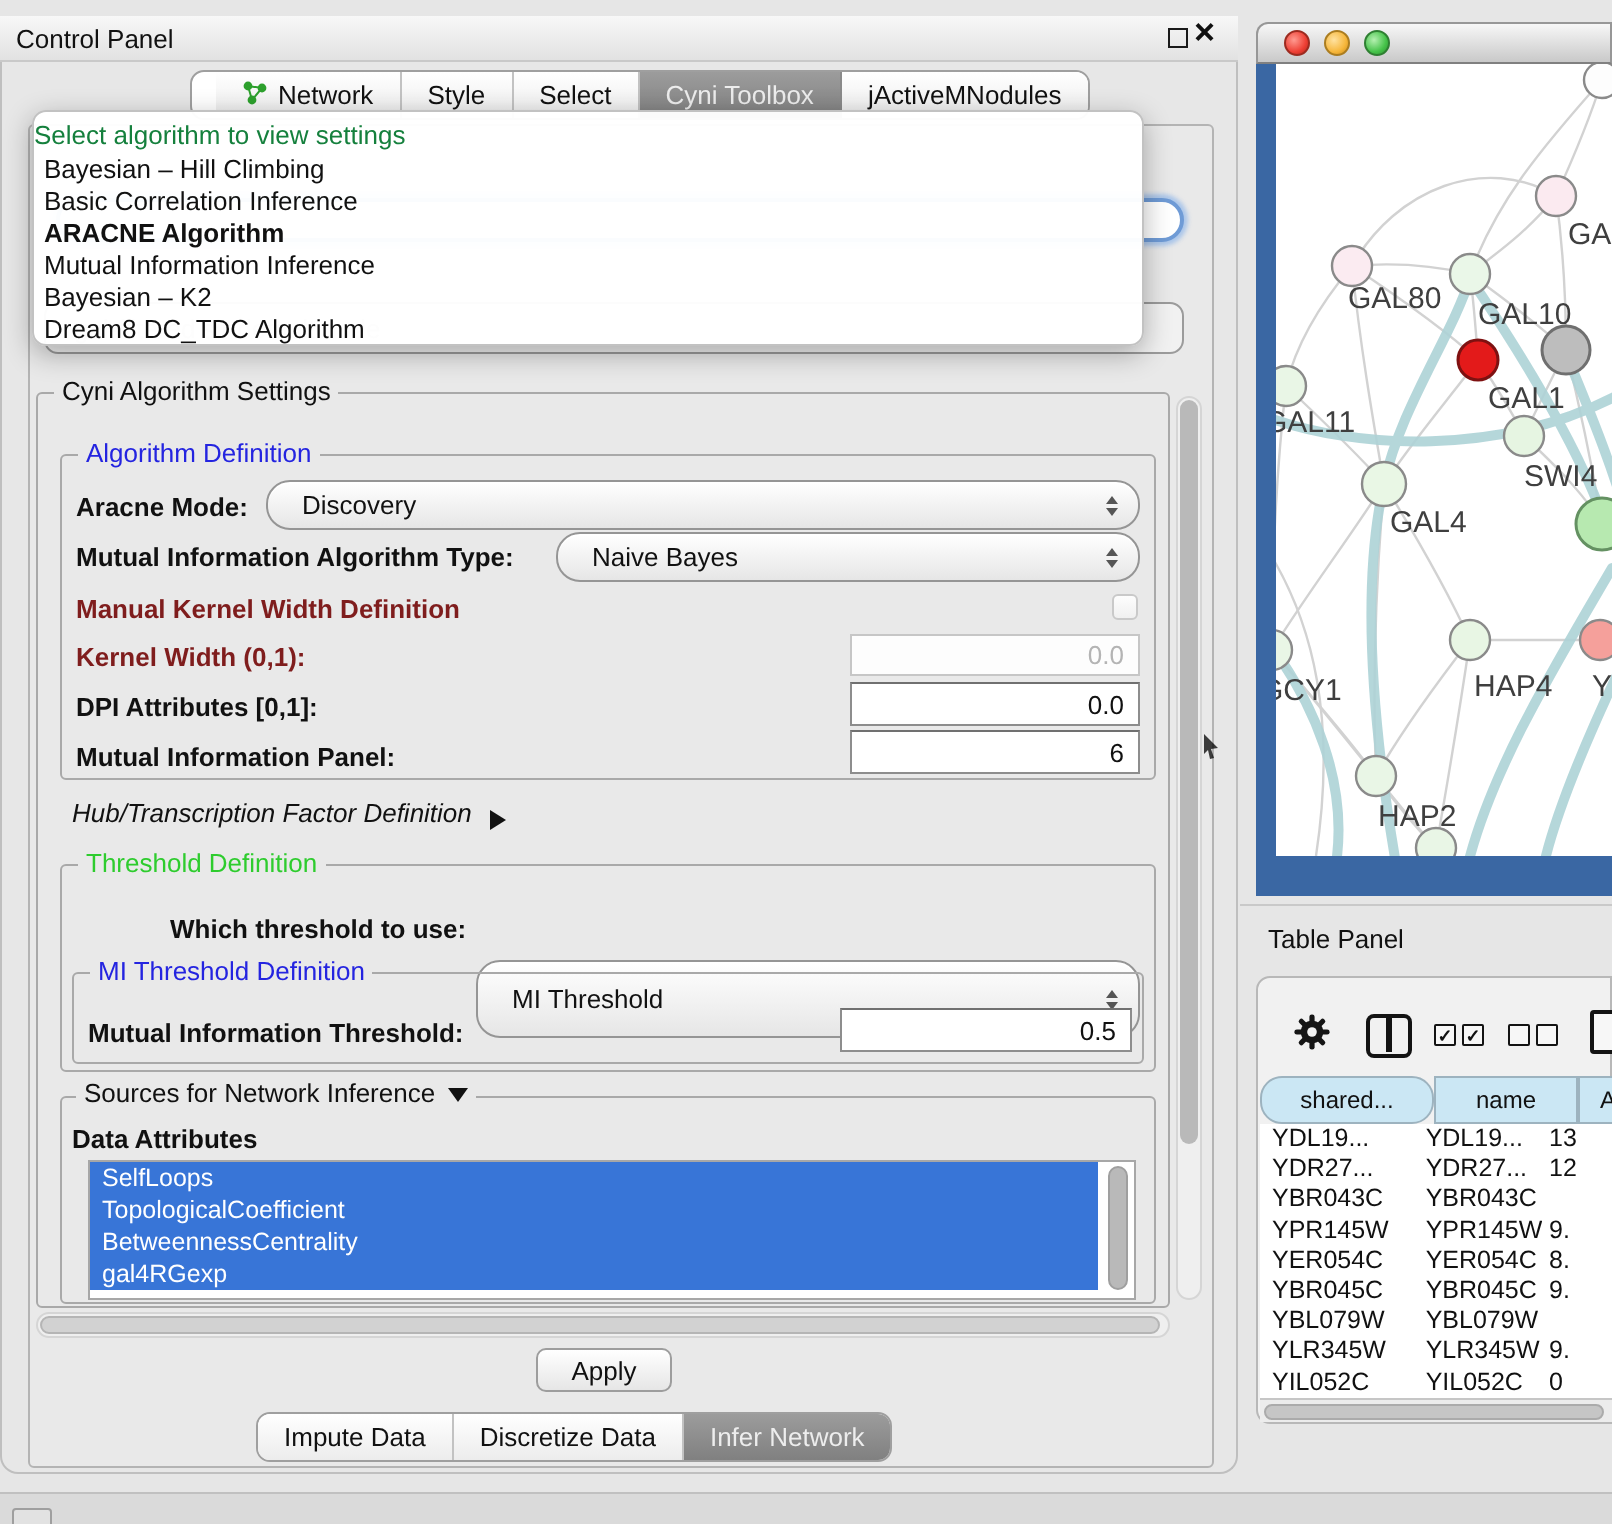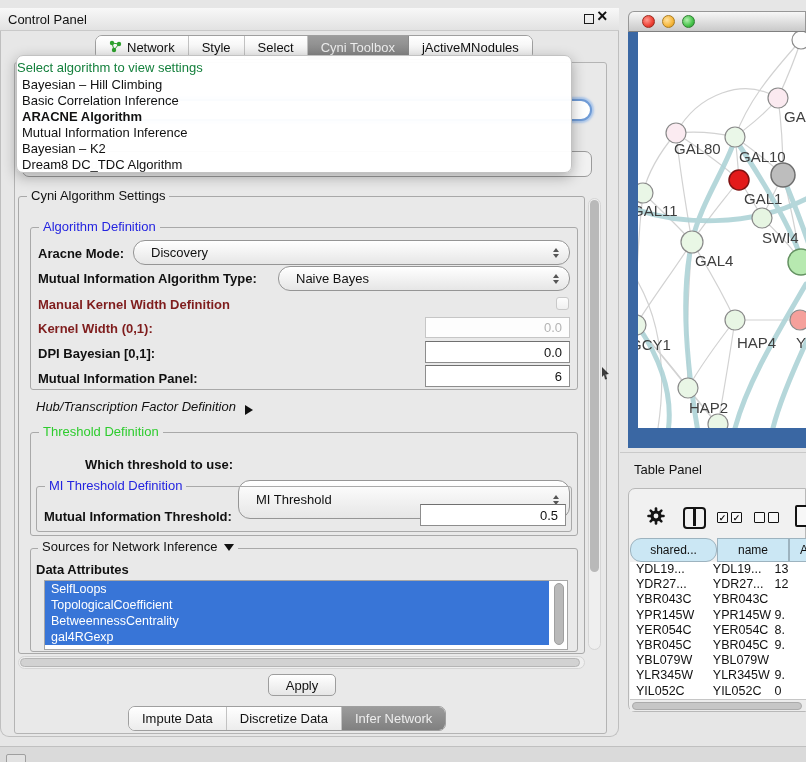--- a/index.html
+++ b/index.html
@@ -119,21 +119,21 @@
 <body>
 
 <div class="stage">
 
   <div class="abs cp-bg"></div>
   <div class="abs cp-titlebar"></div>
   <div class="abs cp-title">Control Panel</div>
   <div class="abs float-ico"></div>
   <div class="abs close-ico">×</div>
 
-  <div class="tabbar" style="left:95px;top:35px;">
+  <div class="tabbar" style="left:95px;top:35px;padding-left:12px;">
     <div class="tab">
       <span><svg width="13" height="13">
             <path d="M3,3 L10,4 L5,10 Z" stroke="#2da02d" fill="none" stroke-width="1"></path>
             <circle cx="3" cy="3" r="2.2" fill="#2da02d"></circle>
             <circle cx="10" cy="4" r="2.2" fill="#2da02d"></circle>
             <circle cx="5" cy="10" r="2.2" fill="#2da02d"></circle>
           </svg></span>
       <span>Network</span>
     </div>
     <div class="tab">
@@ -189,21 +189,21 @@
         <span class="sp-up"></span>
         <span class="sp-dn"></span>
       </span>
   </div>
   <div class="abs glbl" style="left:38px;top:297px;">Manual Kernel Width Definition</div>
   <div class="abs chk"></div>
   <div class="abs glbl" style="left:38px;top:321px;">Kernel Width (0,1):</div>
   <div class="tf dis" style="left:425px;top:317px;width:145px;height:21px;">
     <span>0.0</span>
   </div>
-  <div class="abs lbl" style="left:38px;top:346px;">DPI Bayesian [0,1]:</div>
+  <div class="abs lbl" style="left:38px;top:346px;">DPI Attributes [0,1]:</div>
   <div class="tf" style="left:425px;top:341px;width:145px;height:22px;">
     <span>0.0</span>
   </div>
   <div class="abs lbl" style="left:38px;top:371px;">Mutual Information Panel:</div>
   <div class="tf" style="left:425px;top:365px;width:145px;height:22px;">
     <span>6</span>
   </div>
 
   <div class="abs" style="left:36px;top:399px;display:flex;align-items:flex-end;gap:9px;font-style:italic;">
     <span class="txt">Hub/Transcription Factor Definition</span>

